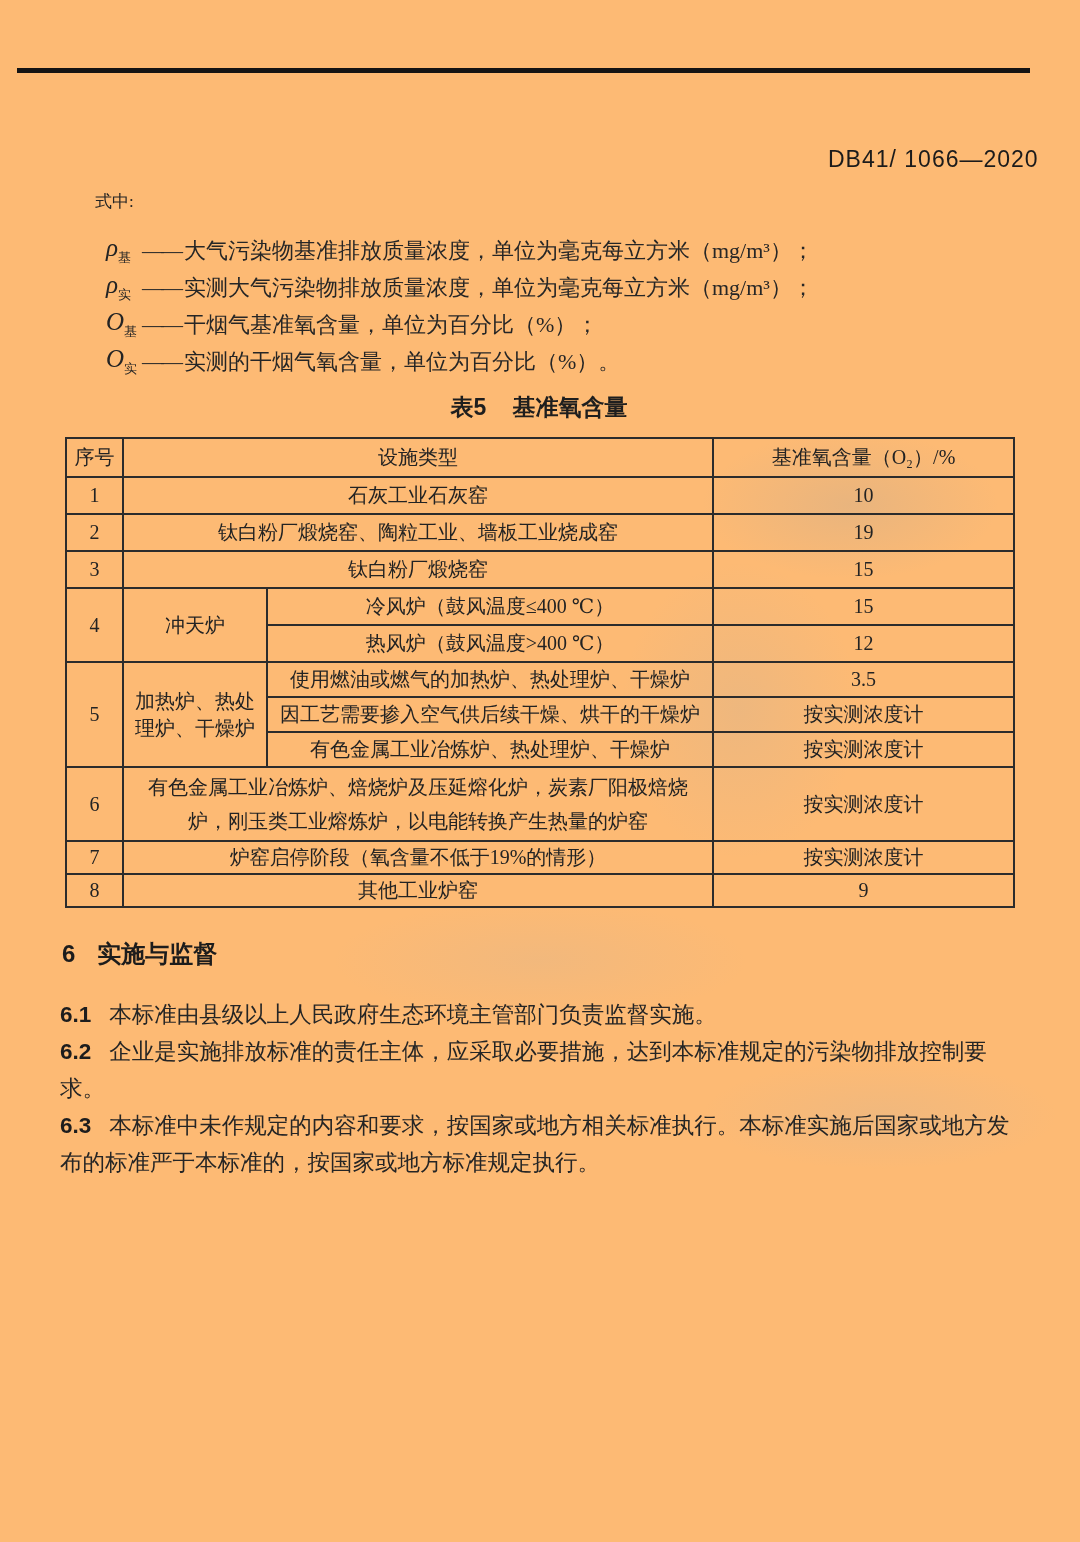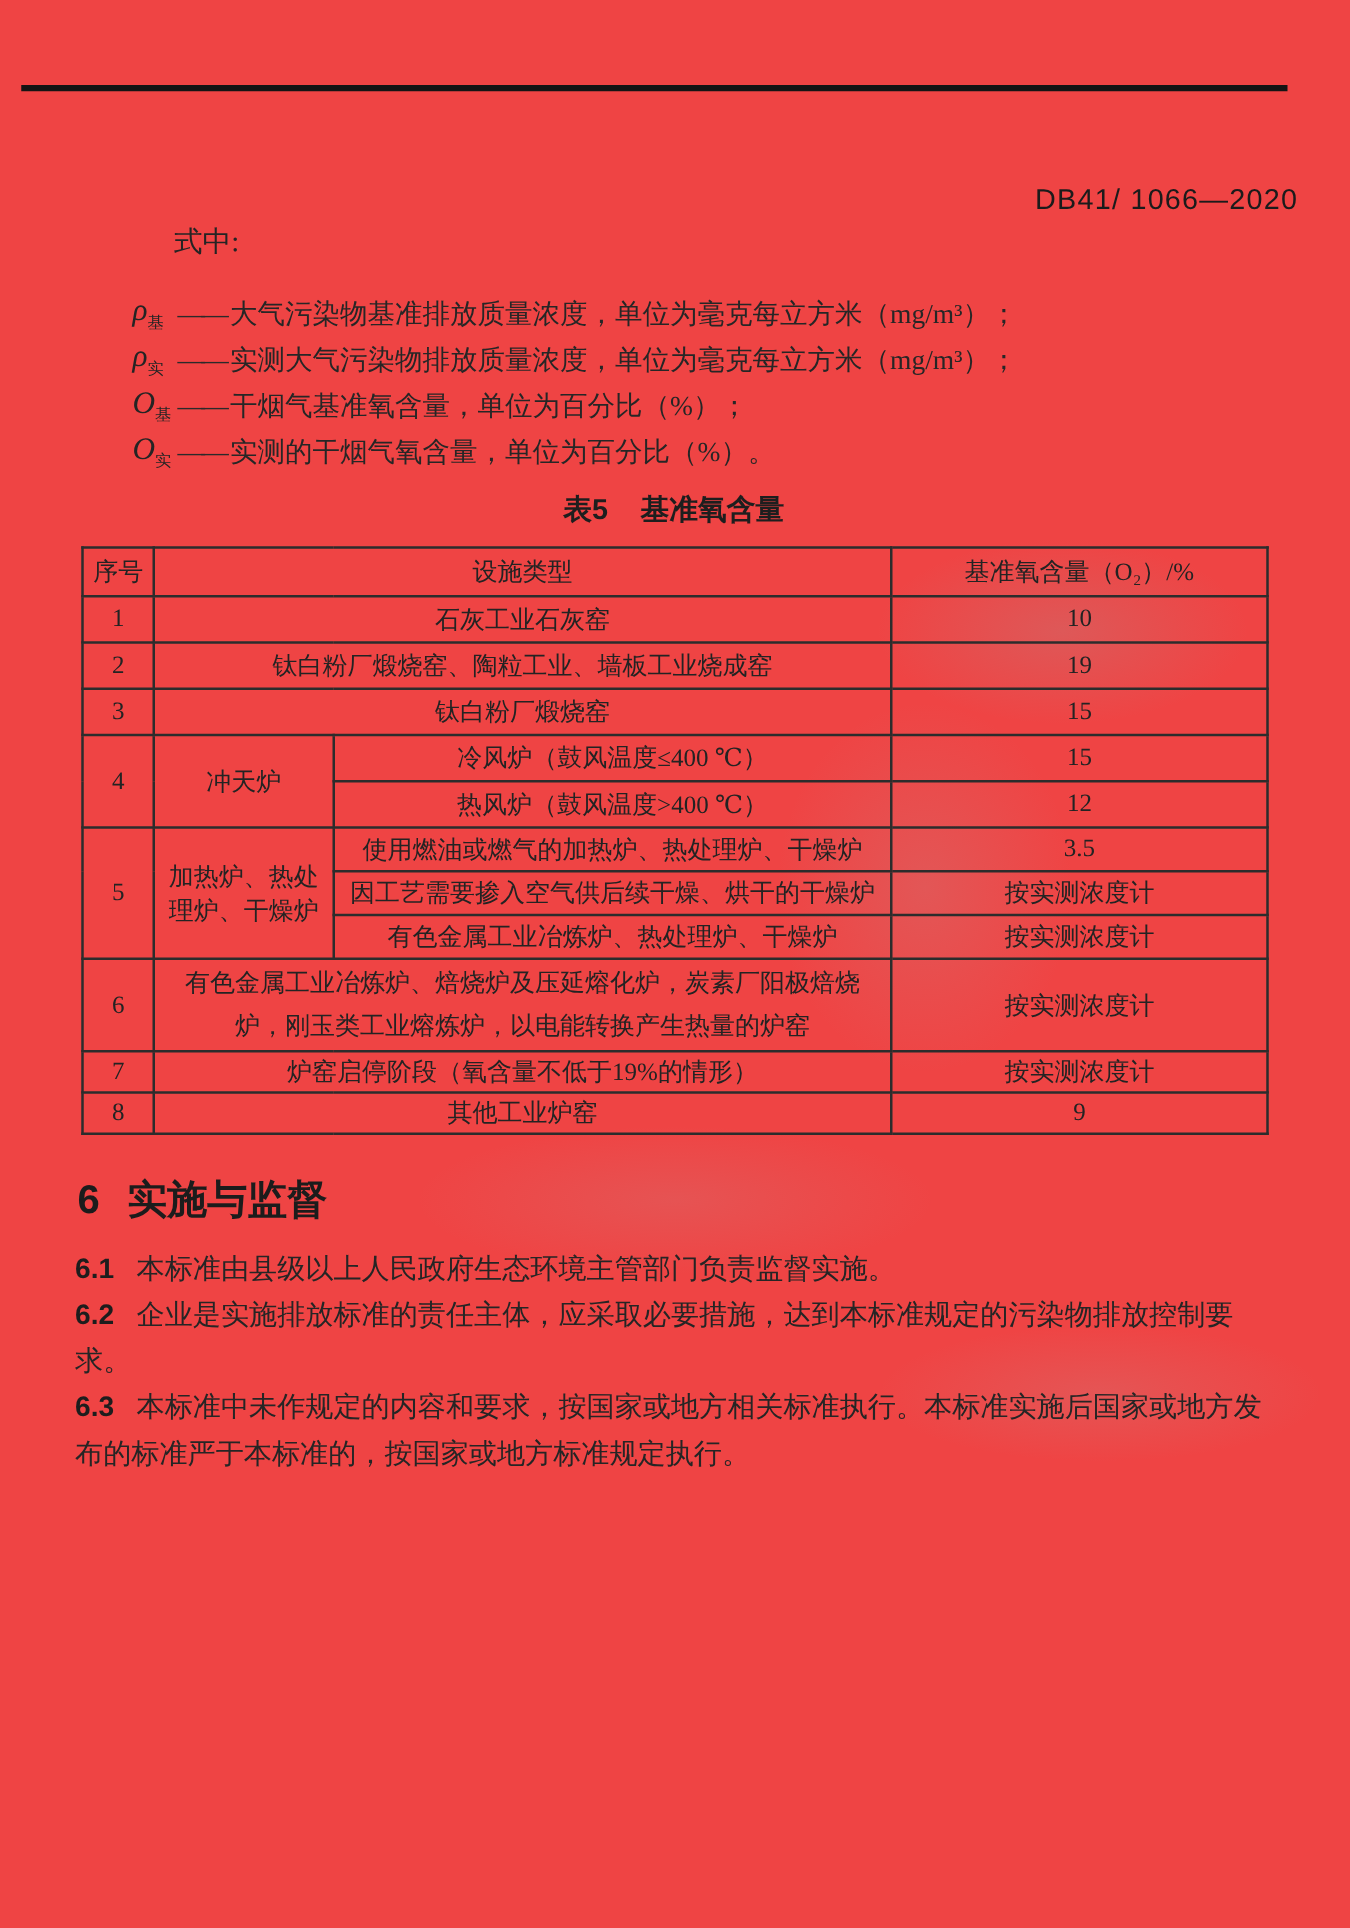--- a/index.html
+++ b/index.html
@@ -1,38 +1,38 @@
 <!DOCTYPE html>
 <html><head>
 <meta charset="utf-8">
 <style>
   html,body{margin:0;padding:0;background:#ececec;}
   .page{
     position:relative;
     width:1080px;height:1542px;
-    background:#ef4444;
+    background:#fdba74;
     font-family:"Liberation Serif","DejaVu Serif",serif;
     color:#242424;
     overflow:hidden;
   }
   .scan-blob{position:absolute;border-radius:50%;pointer-events:none;}
   .blob1{left:700px;top:430px;width:300px;height:150px;background:radial-gradient(ellipse at center,rgba(160,160,160,.22),rgba(160,160,160,0) 70%);}
   .blob2{left:620px;top:560px;width:240px;height:300px;background:radial-gradient(ellipse at center,rgba(170,170,170,.18),rgba(170,170,170,0) 70%);}
   .blob3{left:330px;top:900px;width:420px;height:120px;background:radial-gradient(ellipse at center,rgba(175,175,175,.14),rgba(175,175,175,0) 70%);}
   .blob4{left:700px;top:1060px;width:360px;height:110px;background:radial-gradient(ellipse at center,rgba(175,175,175,.16),rgba(175,175,175,0) 70%);}
 
   .top-rule{position:absolute;left:17px;top:68px;width:1013px;height:5px;background:#141414;}
 
   .doc-number{
     position:absolute;top:146px;left:828px;
     font-family:"Liberation Sans","DejaVu Sans",sans-serif;
     font-size:23px;letter-spacing:1px;color:#1b1b1b;
   }
 
-  .formula-intro{position:absolute;top:178px;left:95px;font-size:23px;margin-left:44px;}
+  .formula-intro{position:absolute;top:190px;left:95px;font-size:17px;}
 
   .definitions{position:absolute;top:232px;left:106px;}
   .def-row{height:37px;display:flex;align-items:center;font-size:22px;white-space:nowrap;}
   .def-sym{font-style:italic;font-size:25px;width:36px;flex:0 0 36px;}
   .def-sym .sub{font-style:normal;font-size:13px;vertical-align:-6px;}
   .def-dash{letter-spacing:-3px;margin-right:4px;color:#2a2a2a;}
   .def-text{color:#262626;}
 
   .table-title{
     position:absolute;top:392px;left:65px;width:948px;
@@ -54,21 +54,21 @@
   }
   col.c1{width:57px;} col.c2a{width:144px;} col.c2b{width:446px;} col.c3{width:301px;}
   tr.hdr{height:39px;} tr.r37{height:37px;} tr.r35{height:35px;}
   tr.tall{height:74px;} tr.r33{height:33px;}
   td.left{text-align:left;padding-left:7px;}
   td.wrap{line-height:34px;}
 
   .section-heading{
     position:absolute;top:938px;left:62px;
     font-family:"Liberation Sans","DejaVu Sans",sans-serif;
-    font-weight:bold;font-size:32px;color:#1c1c1c;
+    font-weight:bold;font-size:24px;color:#1c1c1c;
   }
   .section-heading .hgap{display:inline-block;width:22px;}
 
   .clauses{position:absolute;top:996px;left:60px;width:958px;font-size:22.5px;line-height:37px;}
   .clauses p{margin:0;color:#252525;}
   .clause-no{
     font-family:"Liberation Sans","DejaVu Sans",sans-serif;
     font-weight:bold;color:#1d1d1d;margin-right:18px;
   }
 </style>

